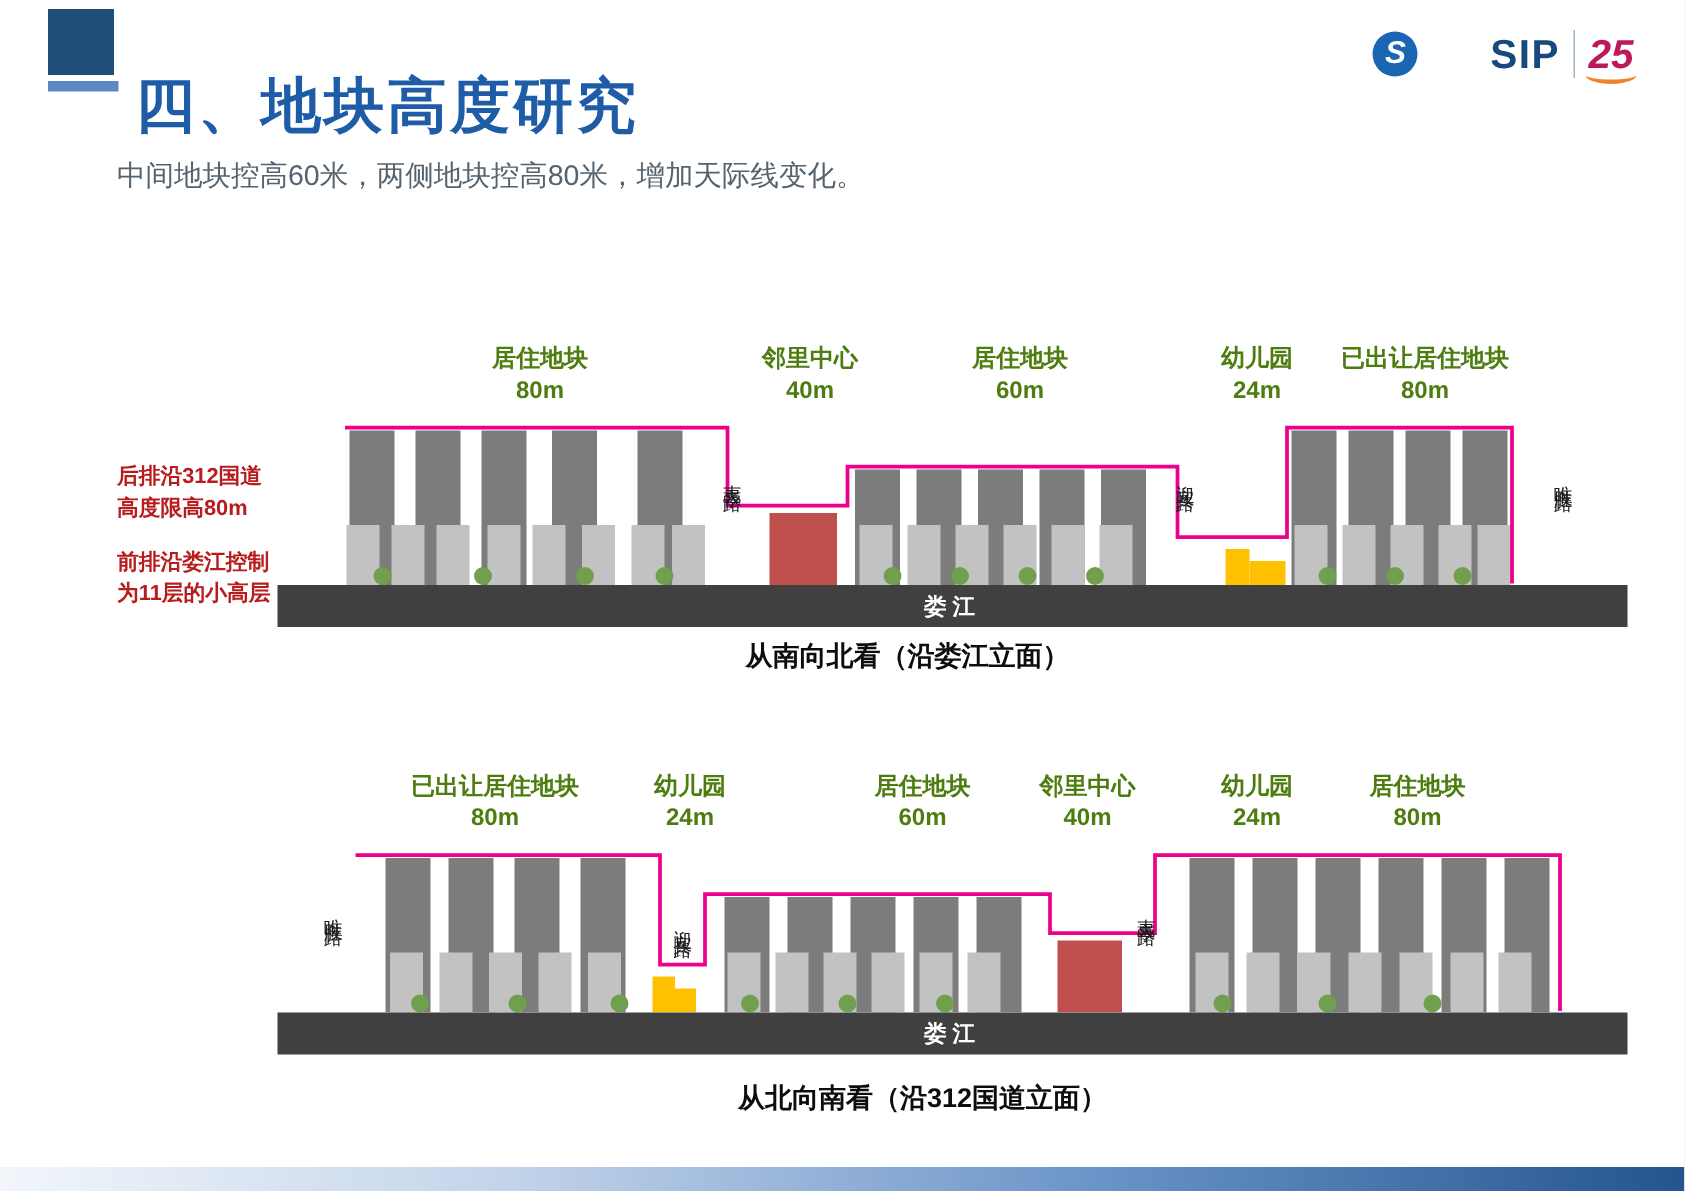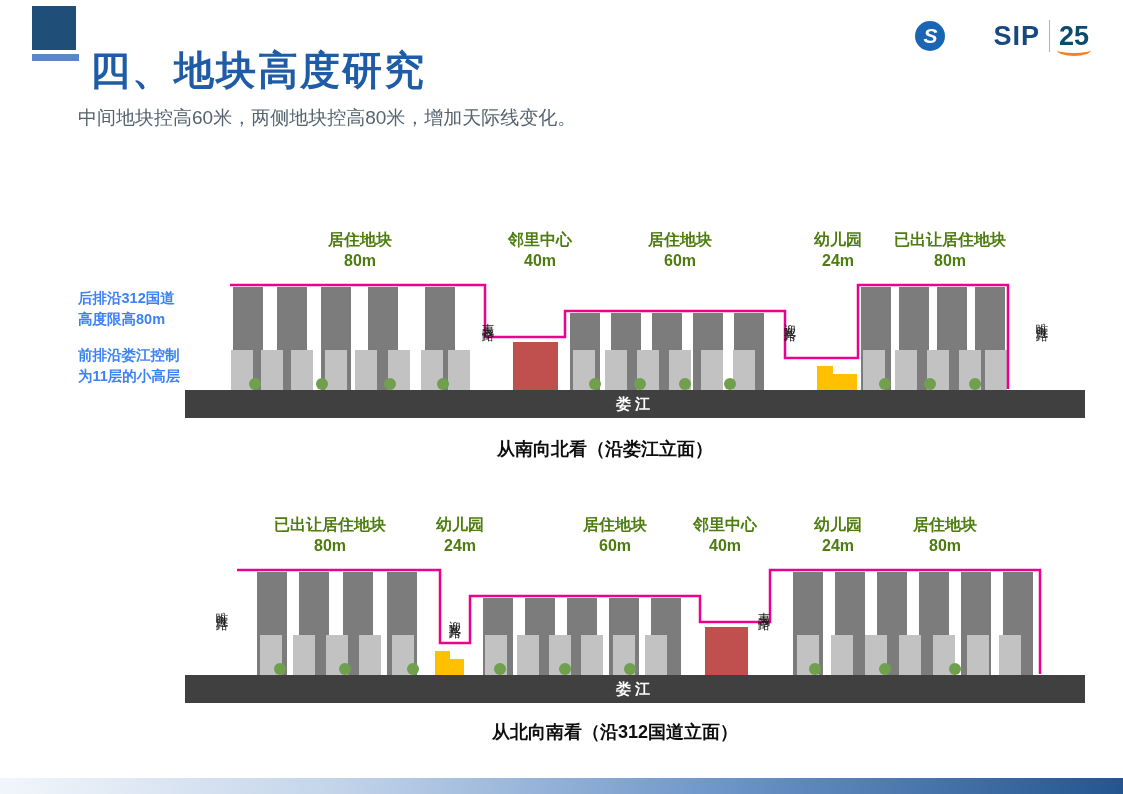--- a/index.html
+++ b/index.html
@@ -8,41 +8,41 @@
   
   .accent-square{position:absolute;left:32px;top:6px;width:44px;height:44px;background:#1F4E79;}
   .accent-bar{position:absolute;left:32px;top:54px;width:47px;height:7px;background:#5B87C5;}
   .page-title{position:absolute;left:90px;top:8px;font-size:40px;font-weight:bold;color:#1E5CA8;letter-spacing:2px;white-space:nowrap;margin-top:35px;}
 
   .logo{position:absolute;right:28px;top:20px;display:flex;align-items:center;gap:9px;}
   .logo-s{width:30px;height:30px;border-radius:50%;background:#1B66B3;color:#fff;font-weight:bold;font-style:italic;
           font-size:21px;display:flex;align-items:center;justify-content:center;}
   .logo-sip{font-size:27px;font-weight:bold;color:#17497E;letter-spacing:1px;margin-left:39px;}
   .logo-divider{width:1px;height:32px;background:#9fb4c9;}
-  .logo-25{position:relative;font-size:27px;font-weight:bold;color:#0c4a6e;padding-right:6px;}
+  .logo-25{position:relative;font-size:27px;font-weight:bold;font-style:italic;color:#be185d;padding-right:6px;}
   .logo-25::after{content:"";position:absolute;left:-2px;bottom:-4px;width:34px;height:9px;
                   border-bottom:3px solid #F0832A;border-radius:50%;}
 
   
   .intro{position:absolute;left:78px;top:102px;font-size:19px;color:#55636F;line-height:32px;}
 
   
   .diagram{position:absolute;left:185px;width:900px;}
   .diagram .skyline{position:absolute;left:0;top:0;}
   .zone-label{position:absolute;top:4px;transform:translateX(-50%);text-align:center;font-weight:bold;
               font-size:16px;line-height:21px;color:#4d7c0f;white-space:nowrap;}
   .road-label{position:absolute;writing-mode:vertical-rl;text-orientation:upright;font-size:12.5px;
               color:#1a1a1a;letter-spacing:3px;line-height:14px;}
   .river-bar{position:absolute;left:0;top:165px;width:900px;height:28px;background:#404040;
              display:flex;align-items:center;justify-content:center;}
   .river-label{color:#ffffff;font-weight:bold;font-size:15px;letter-spacing:4px;}
   .caption{position:absolute;left:0;width:840px;text-align:center;font-size:18px;font-weight:bold;color:#0d0d0d;}
 
   
-  .note{position:absolute;left:78px;font-size:14.5px;font-weight:bold;color:#3b82f6;line-height:1.45;white-space:nowrap;}
+  .note{position:absolute;left:78px;font-size:14.5px;font-weight:bold;color:#b91c1c;line-height:1.45;white-space:nowrap;margin-top:20px;}
 
   
   .footer-bar{position:absolute;left:0;bottom:0;width:100%;height:16px;
               background:linear-gradient(90deg,#f2f6fb 0%,#c3d4ea 30%,#6b94c8 65%,#24558E 100%);}
 </style>
 </head>
 <body>
 
 <div class="page">
 
@@ -155,21 +155,21 @@
     </svg>
 
     <div class="road-label" style="left:296px;top:88px;">夷亭路</div>
     <div class="road-label" style="left:598px;top:88px;">迎宾路</div>
     <div class="road-label" style="left:850px;top:88px;">唯胜路</div>
 
     <div class="river-bar">
       <span class="river-label">娄江</span>
     </div>
 
-    <div class="caption" style="top:212px;">从南向北看（沿娄江立面）</div>
+    <div class="caption" style="top:200px;">从南向北看（沿娄江立面）</div>
   </div>
 
 
   <div class="diagram" style="top:510px;height:240px;">
 
     <div class="zone-label" style="left:145px;">
       <div>已出让居住地块</div>
       <div>80m</div>
     </div>
     <div class="zone-label" style="left:275px;">

